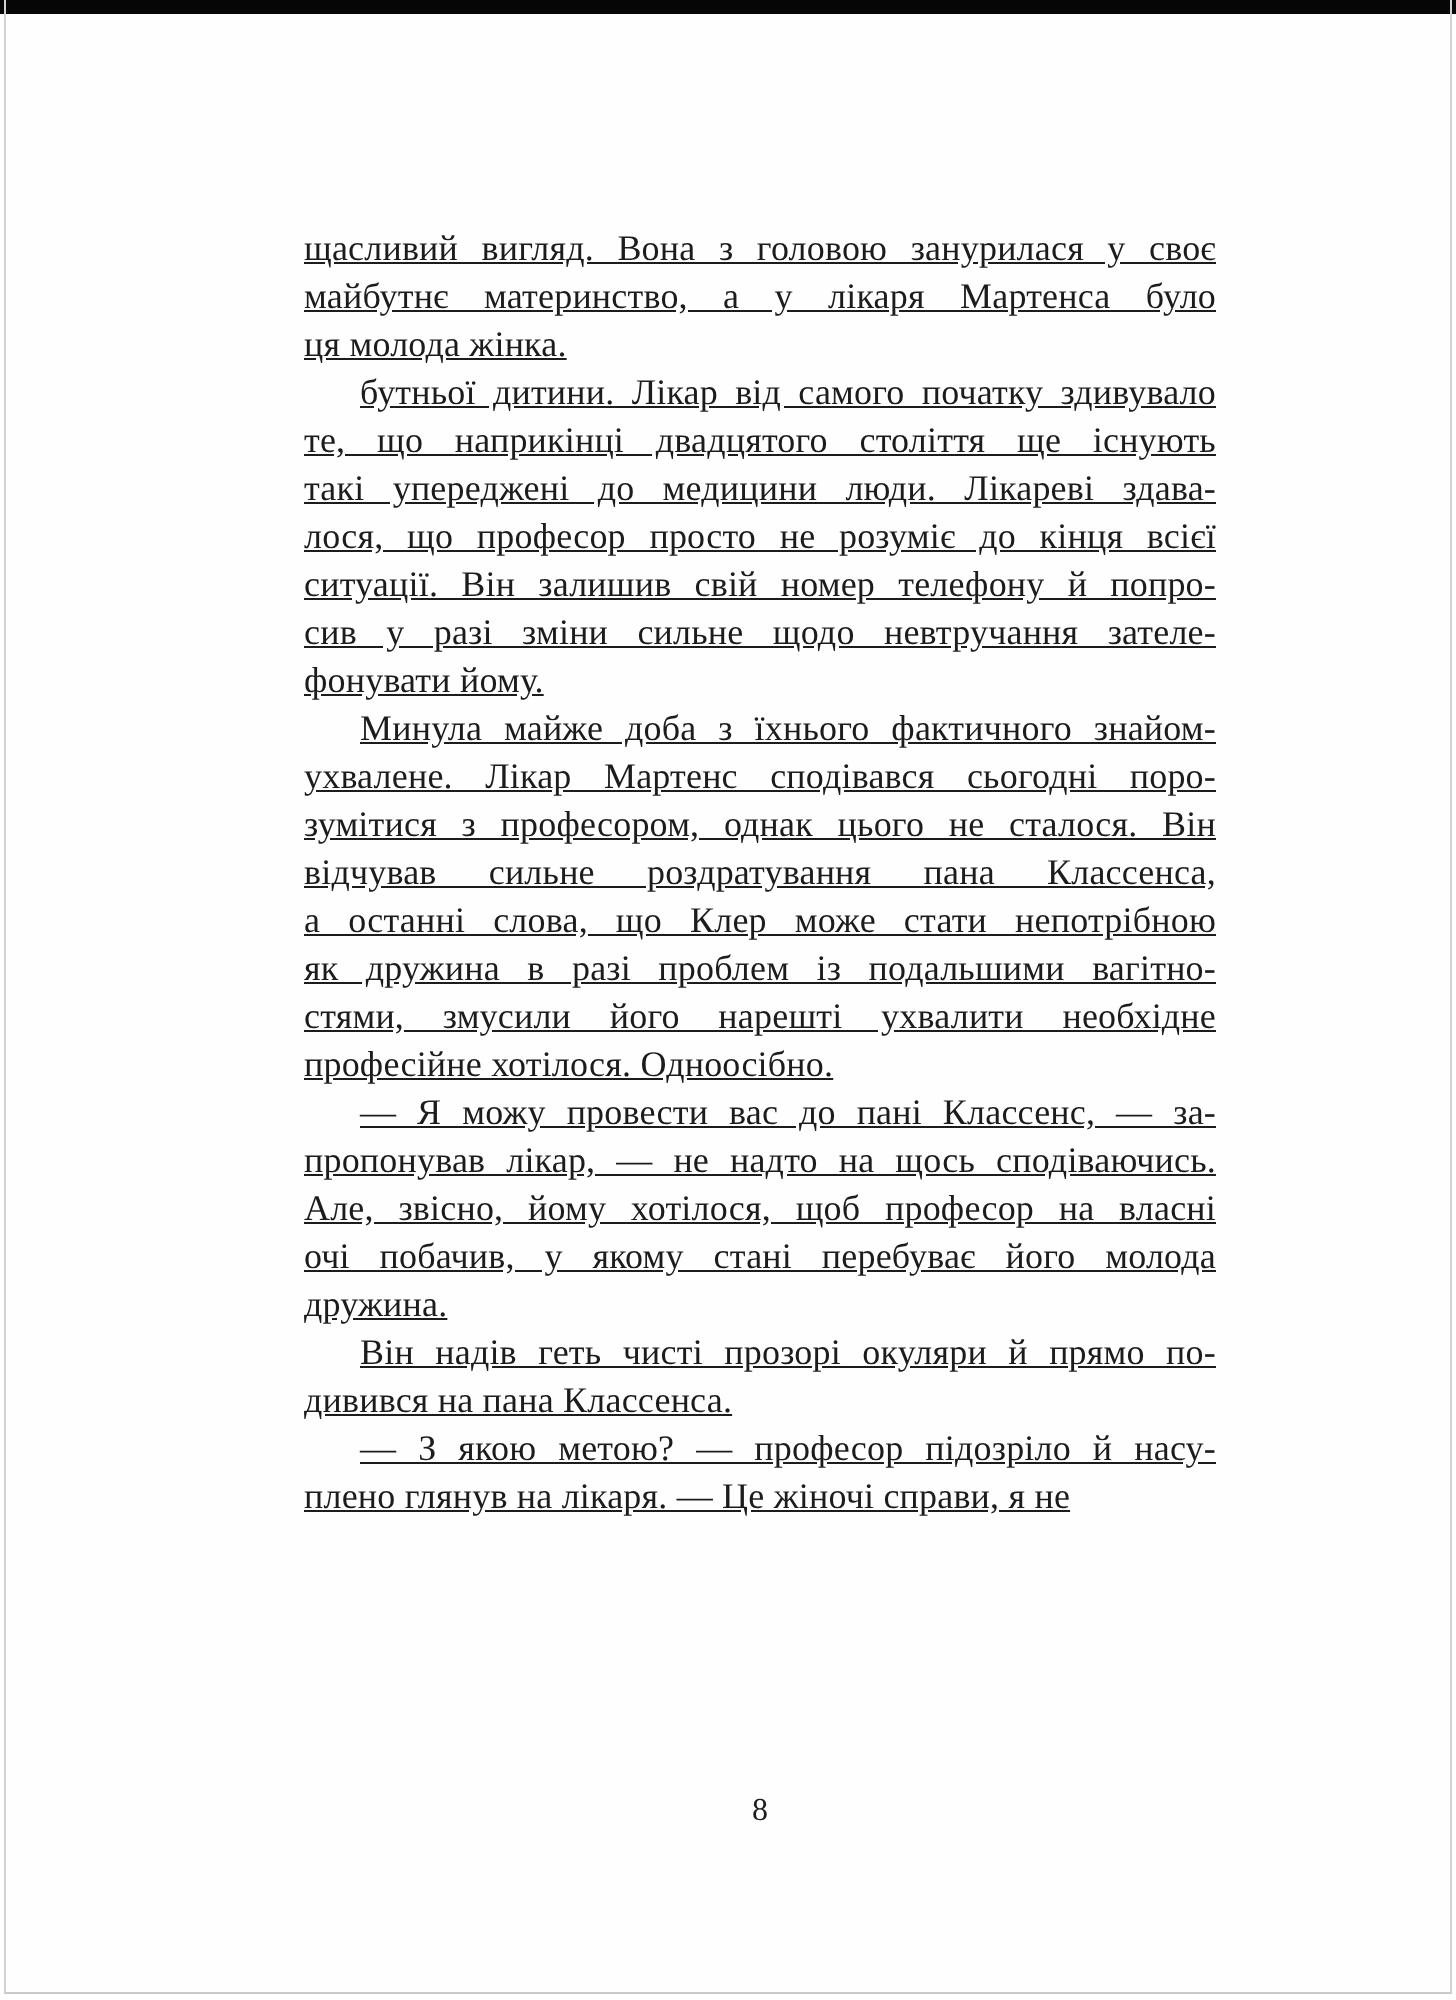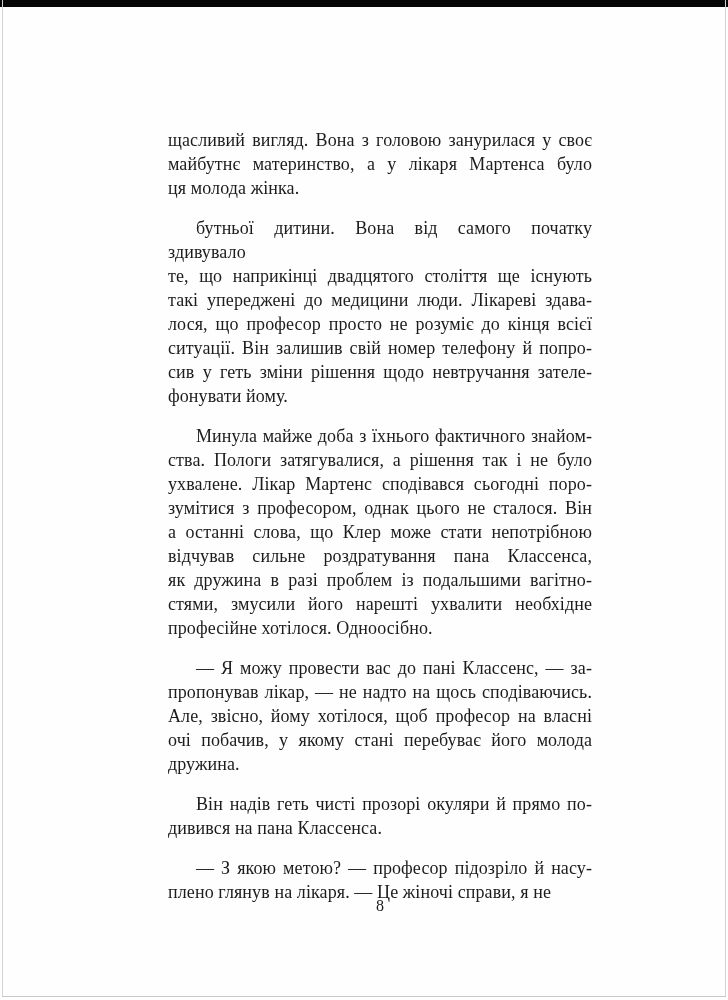--- a/index.html
+++ b/index.html
@@ -42,21 +42,22 @@
     position: absolute;
     left: 152px;
     top: 112px;
     width: 456px;
     font-size: 18px;
     line-height: 24px;
     color: #1c1c1c;
     letter-spacing: 0.1px;
   }
   .para {
-    margin: 16px;
+    margin: 0;
+    text-decoration: underline;
   }
   .para.indent .line:first-child {
     text-indent: 28px;
   }
   .line {
     text-align: justify;
     text-align-last: justify;
     white-space: normal;
   }
   .line.last {
@@ -78,35 +79,34 @@
 <div class="book-page">
   <div class="scan-top-edge"></div>
   <div class="scan-frame"></div>
   <div class="text-block">
       <div class="para">
         <div class="line">щасливий вигляд. Вона з головою занурилася у своє</div>
         <div class="line">майбутнє материнство, а у лікаря Мартенса було</div>
         <div class="line last">ця молода жінка.</div>
       </div>
       <div class="para indent">
-        <div class="line">бутньої дитини. Вона від самого початку здивувало</div>
+        <div class="line">бутньої дитини. Лікар від самого початку здивувало</div>
         <div class="line">те, що наприкінці двадцятого століття ще існують</div>
         <div class="line">такі упереджені до медицини люди. Лікареві здава-</div>
         <div class="line">лося, що професор просто не розуміє до кінця всієї</div>
         <div class="line">ситуації. Він залишив свій номер телефону й попро-</div>
-        <div class="line">сив у геть зміни рішення щодо невтручання зателе-</div>
+        <div class="line">сив у разі зміни сильне щодо невтручання зателе-</div>
         <div class="line last">фонувати йому.</div>
       </div>
       <div class="para indent">
         <div class="line">Минула майже доба з їхнього фактичного знайом-</div>
-        <div class="line">ства. Пологи затягувалися, а рішення так і не було</div>
         <div class="line">ухвалене. Лікар Мартенс сподівався сьогодні поро-</div>
         <div class="line">зумітися з професором, однак цього не сталося. Він</div>
+        <div class="line">відчував сильне роздратування пана Классенса,</div>
         <div class="line">а останні слова, що Клер може стати непотрібною</div>
-        <div class="line">відчував сильне роздратування пана Классенса,</div>
         <div class="line">як дружина в разі проблем із подальшими вагітно-</div>
         <div class="line">стями, змусили його нарешті ухвалити необхідне</div>
         <div class="line last">професійне хотілося. Одноосібно.</div>
       </div>
       <div class="para indent">
         <div class="line">— Я можу провести вас до пані Классенс, — за-</div>
         <div class="line">пропонував лікар, — не надто на щось сподіваючись.</div>
         <div class="line">Але, звісно, йому хотілося, щоб професор на власні</div>
         <div class="line">очі побачив, у якому стані перебуває його молода</div>
         <div class="line last">дружина.</div>

